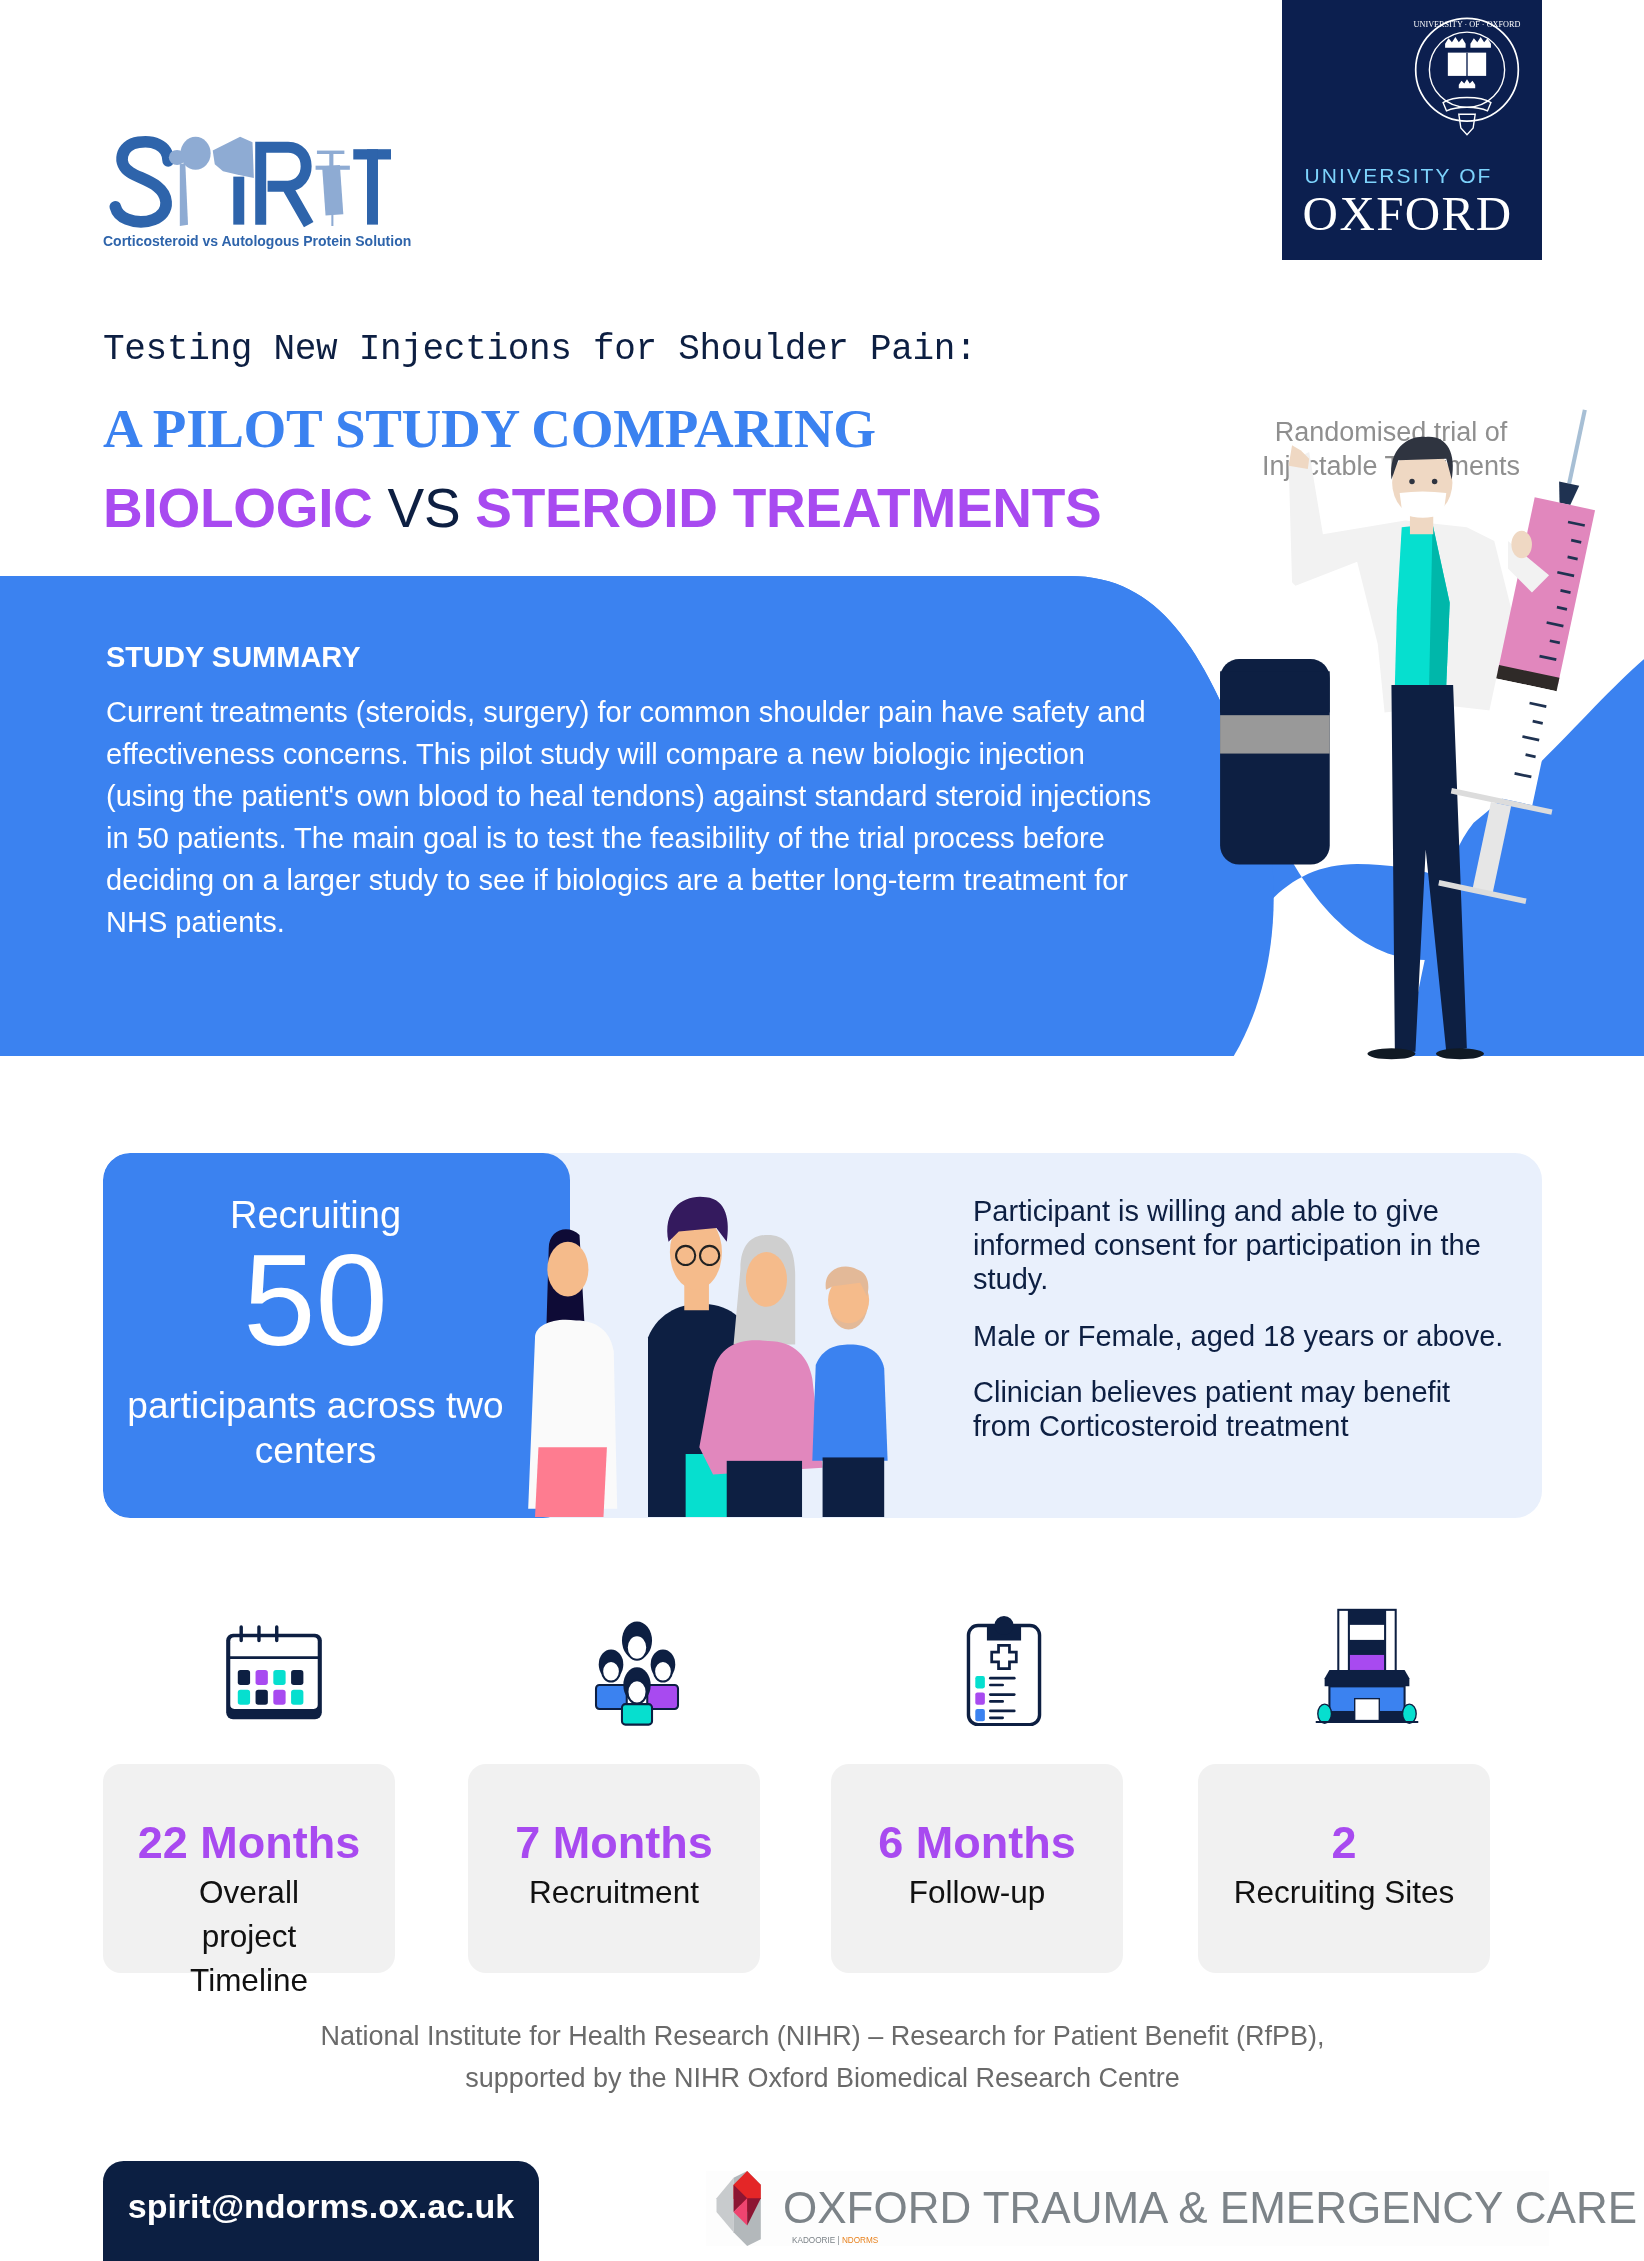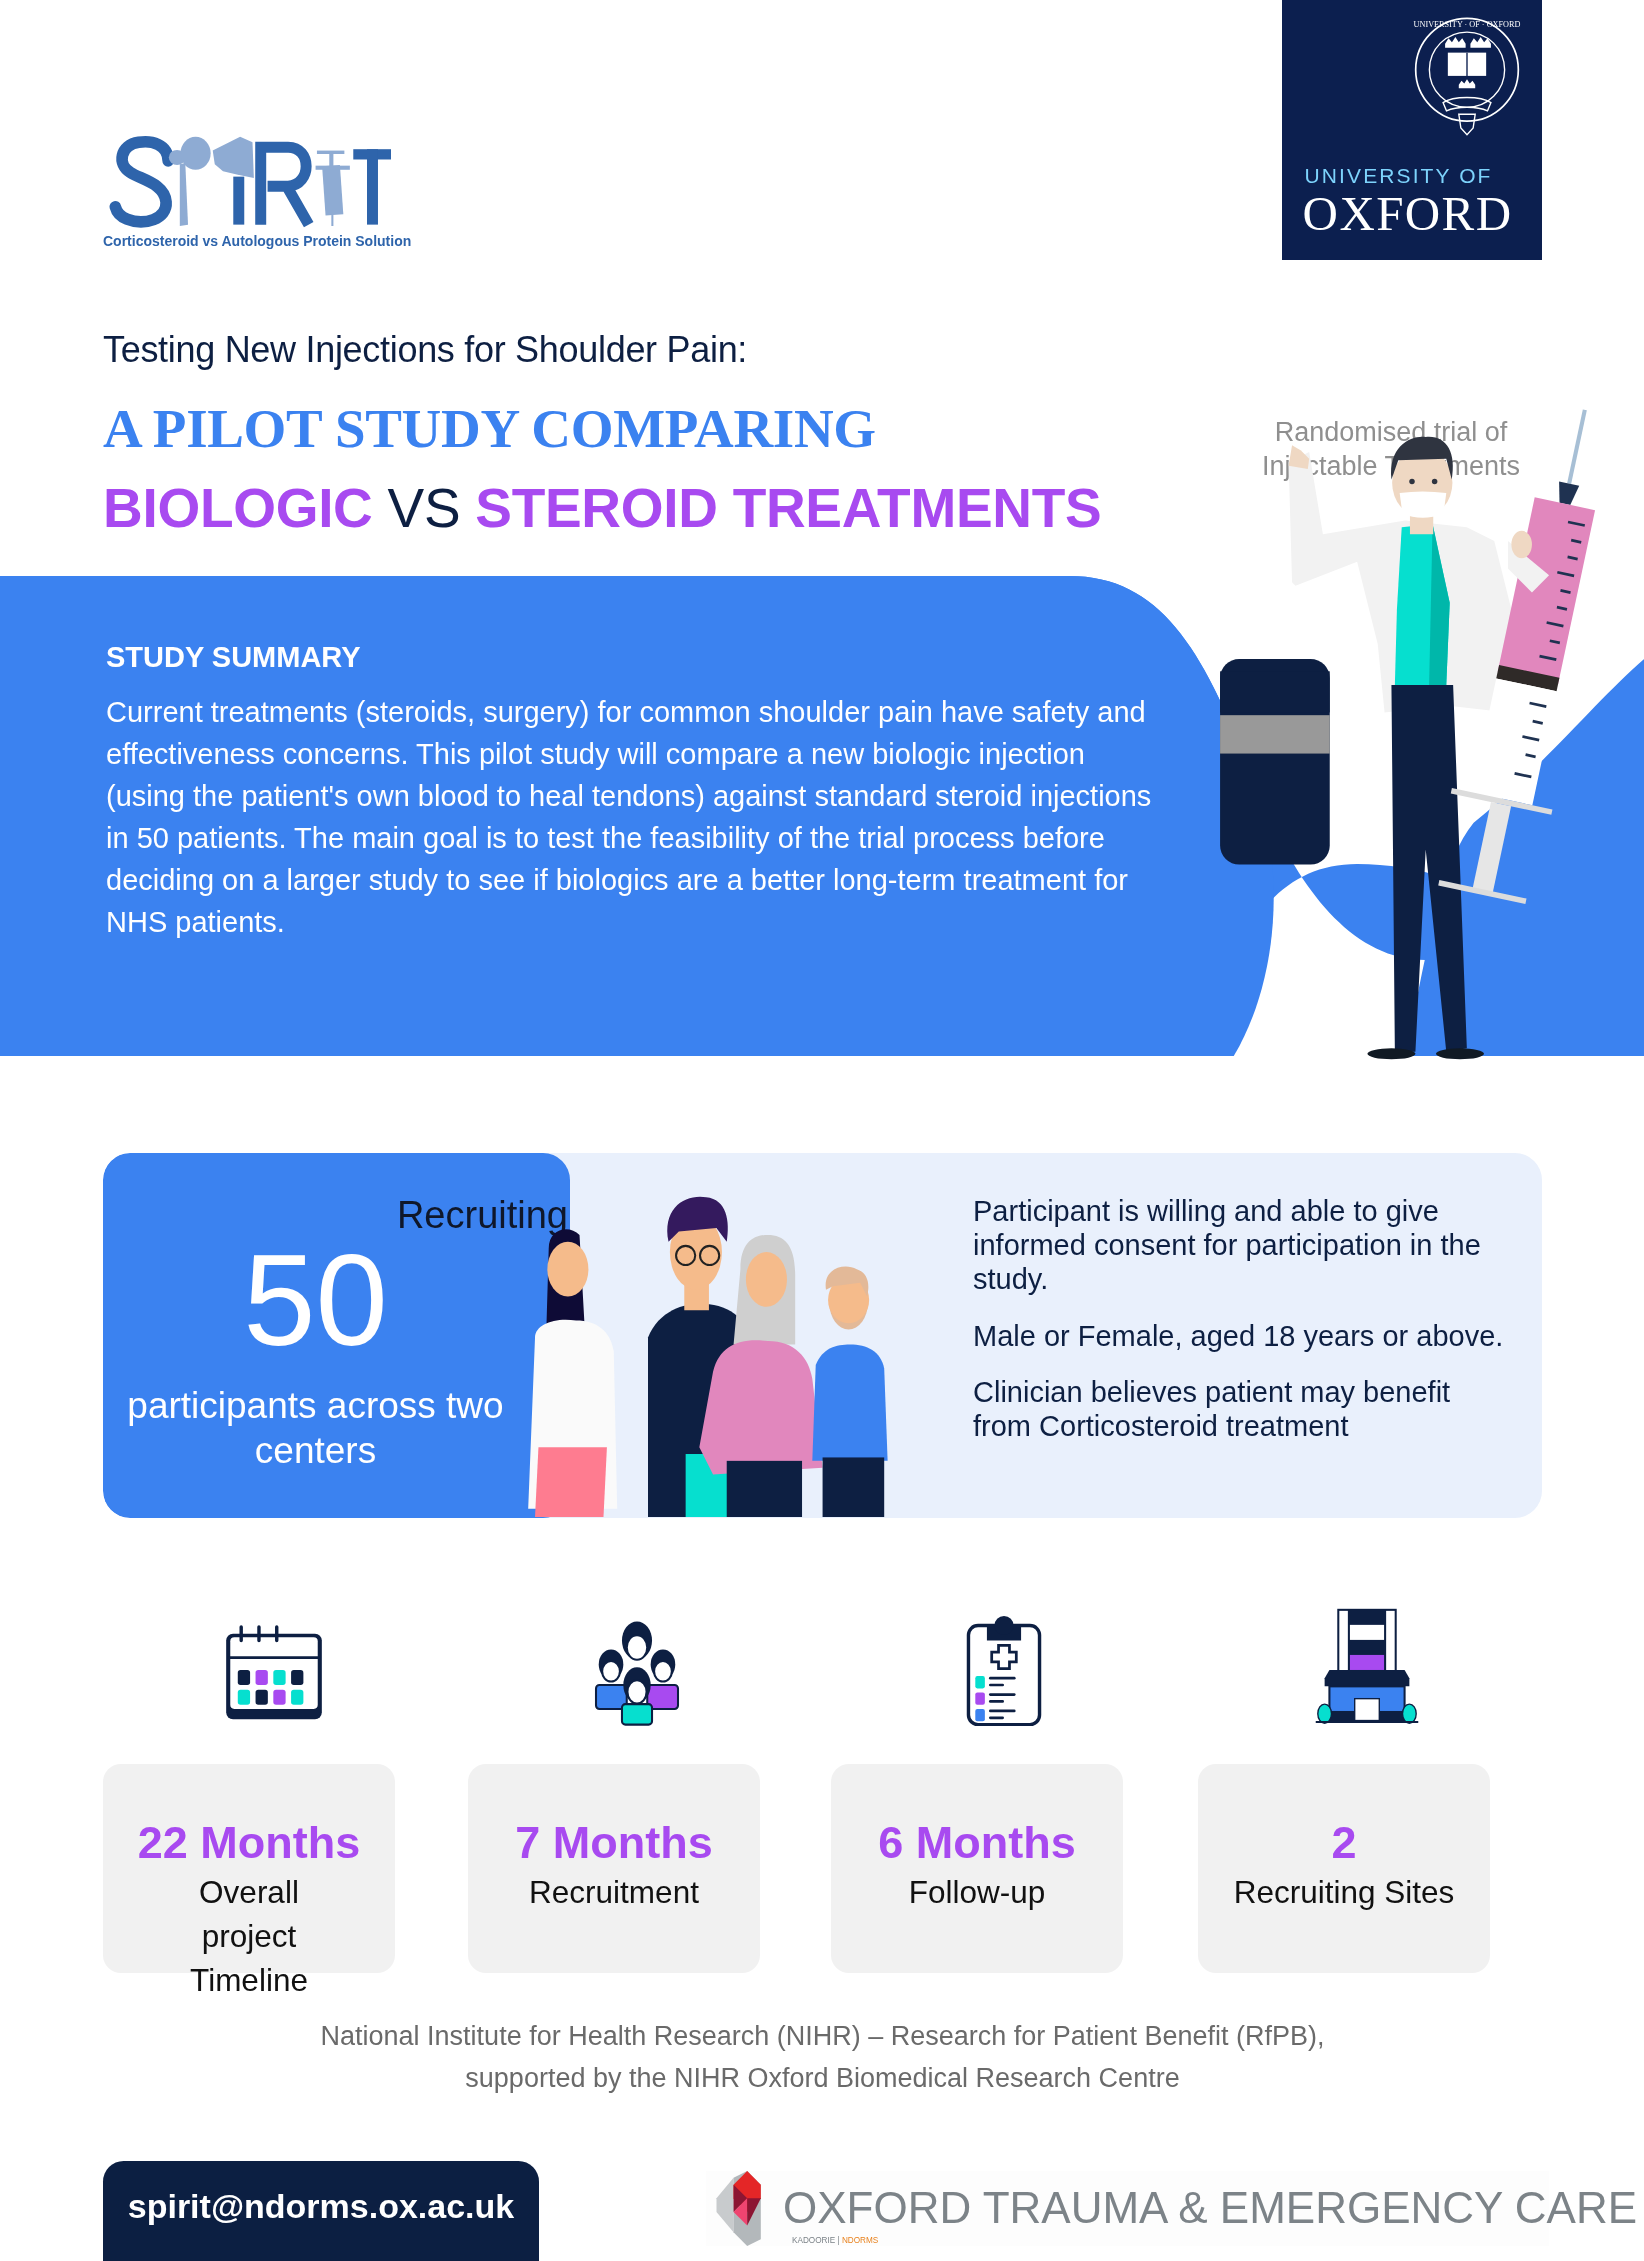--- a/index.html
+++ b/index.html
@@ -12,21 +12,21 @@
   .spirit-tagline { position: absolute; left: 0; top: 110px; width: 288px; text-align: center;
     font-family: "Liberation Sans", sans-serif; font-weight: bold; font-size: 14px; color: #2e64ab; white-space: nowrap; }
 
   .oxford-logo { position: absolute; left: 1282px; top: 0; width: 260px; height: 260px; background: #0c1f4f; }
   .oxford-crest { position: absolute; left: 130px; top: 15px; width: 110px; height: 130px; }
   .oxford-university { position: absolute; left: 22.6px; top: 164px; color: #7dd3fc;
     font-family: "Liberation Sans", sans-serif; font-size: 21px; letter-spacing: 2.1px; }
   .oxford-name { position: absolute; left: 20.6px; top: 185px; color: #fff;
     font-family: "Liberation Serif", serif; font-size: 49px; letter-spacing: 1.4px; }
 
-  .subtitle { position: absolute; left: 103px; top: 329px; font-family: Liberation Sans, sans-serif;
+  .subtitle { position: absolute; left: 103px; top: 329px; font-family: Liberation Mono, monospace;
     font-size: 36px; color: #0d1f42; letter-spacing: -0.3px; }
   .title-line1 { position: absolute; left: 103px; top: 397px; font-family: Liberation Serif, serif;
     font-weight: bold; font-size: 55px; color: #3b82f0; letter-spacing: -0.3px; }
   .title-line2 { position: absolute; left: 103px; top: 476px; font-family: "Liberation Sans", sans-serif;
     font-weight: bold; font-size: 55px; letter-spacing: -0.3px; white-space: nowrap; }
   .title-line2 .purple { color: #a84af0; }
   .title-line2 .vs { color: #0d1f42; font-weight: normal; }
 
   
   .summary-band { position: absolute; left: 0; top: 576px; width: 1645px; height: 480px; }
@@ -36,22 +36,22 @@
     font-size: 29px; line-height: 42px; color: #ffffff; }
   .trial-caption { position: absolute; left: 1247px; top: 415px; width: 288px; text-align: center;
     font-family: "Liberation Sans", sans-serif; font-size: 27px; line-height: 34px; color: #8f8f8f; }
   .doctor-illustration { position: absolute; left: 1220px; top: 404px; width: 384px; height: 658px; }
 
   
   .recruit-card { position: absolute; left: 103px; top: 1153px; width: 1439px; height: 365px;
     background: #e9f0fc; border-radius: 27px; overflow: hidden; }
   .recruit-blue { position: absolute; left: 0; top: 0; width: 467px; height: 365px; background: #3b82f0;
     border-radius: 27px; }
-  .recruit-label { position: absolute; left: 0; top: 41px; width: 425px; text-align: right; color: #0f172a;
-    font-family: "Liberation Sans", sans-serif; font-size: 38px; margin-left: 40px; }
+  .recruit-label { position: absolute; left: 0; top: 41px; width: 425px; text-align: center; color: #ffffff;
+    font-family: "Liberation Sans", sans-serif; font-size: 38px; }
   .recruit-number { position: absolute; left: 0; top: 79px; width: 425px; text-align: center; color: #fff;
     font-family: "Liberation Sans", sans-serif; font-size: 130px; line-height: 137px; }
   .recruit-desc { position: absolute; left: 0; top: 216px; width: 425px; text-align: center; color: #fff;
     font-family: "Liberation Sans", sans-serif; font-size: 37px; line-height: 45px; margin-top: 14px; }
   .people-illustration { position: absolute; left: 418px; top: 34px; width: 521px; height: 330px; }
   .criteria { position: absolute; left: 870px; top: 41px; width: 534px; }
   .criteria-item { font-family: "Liberation Sans", sans-serif; font-size: 29px; line-height: 34px;
     color: #0d1f42; margin-bottom: 22.6px; }
 
   

